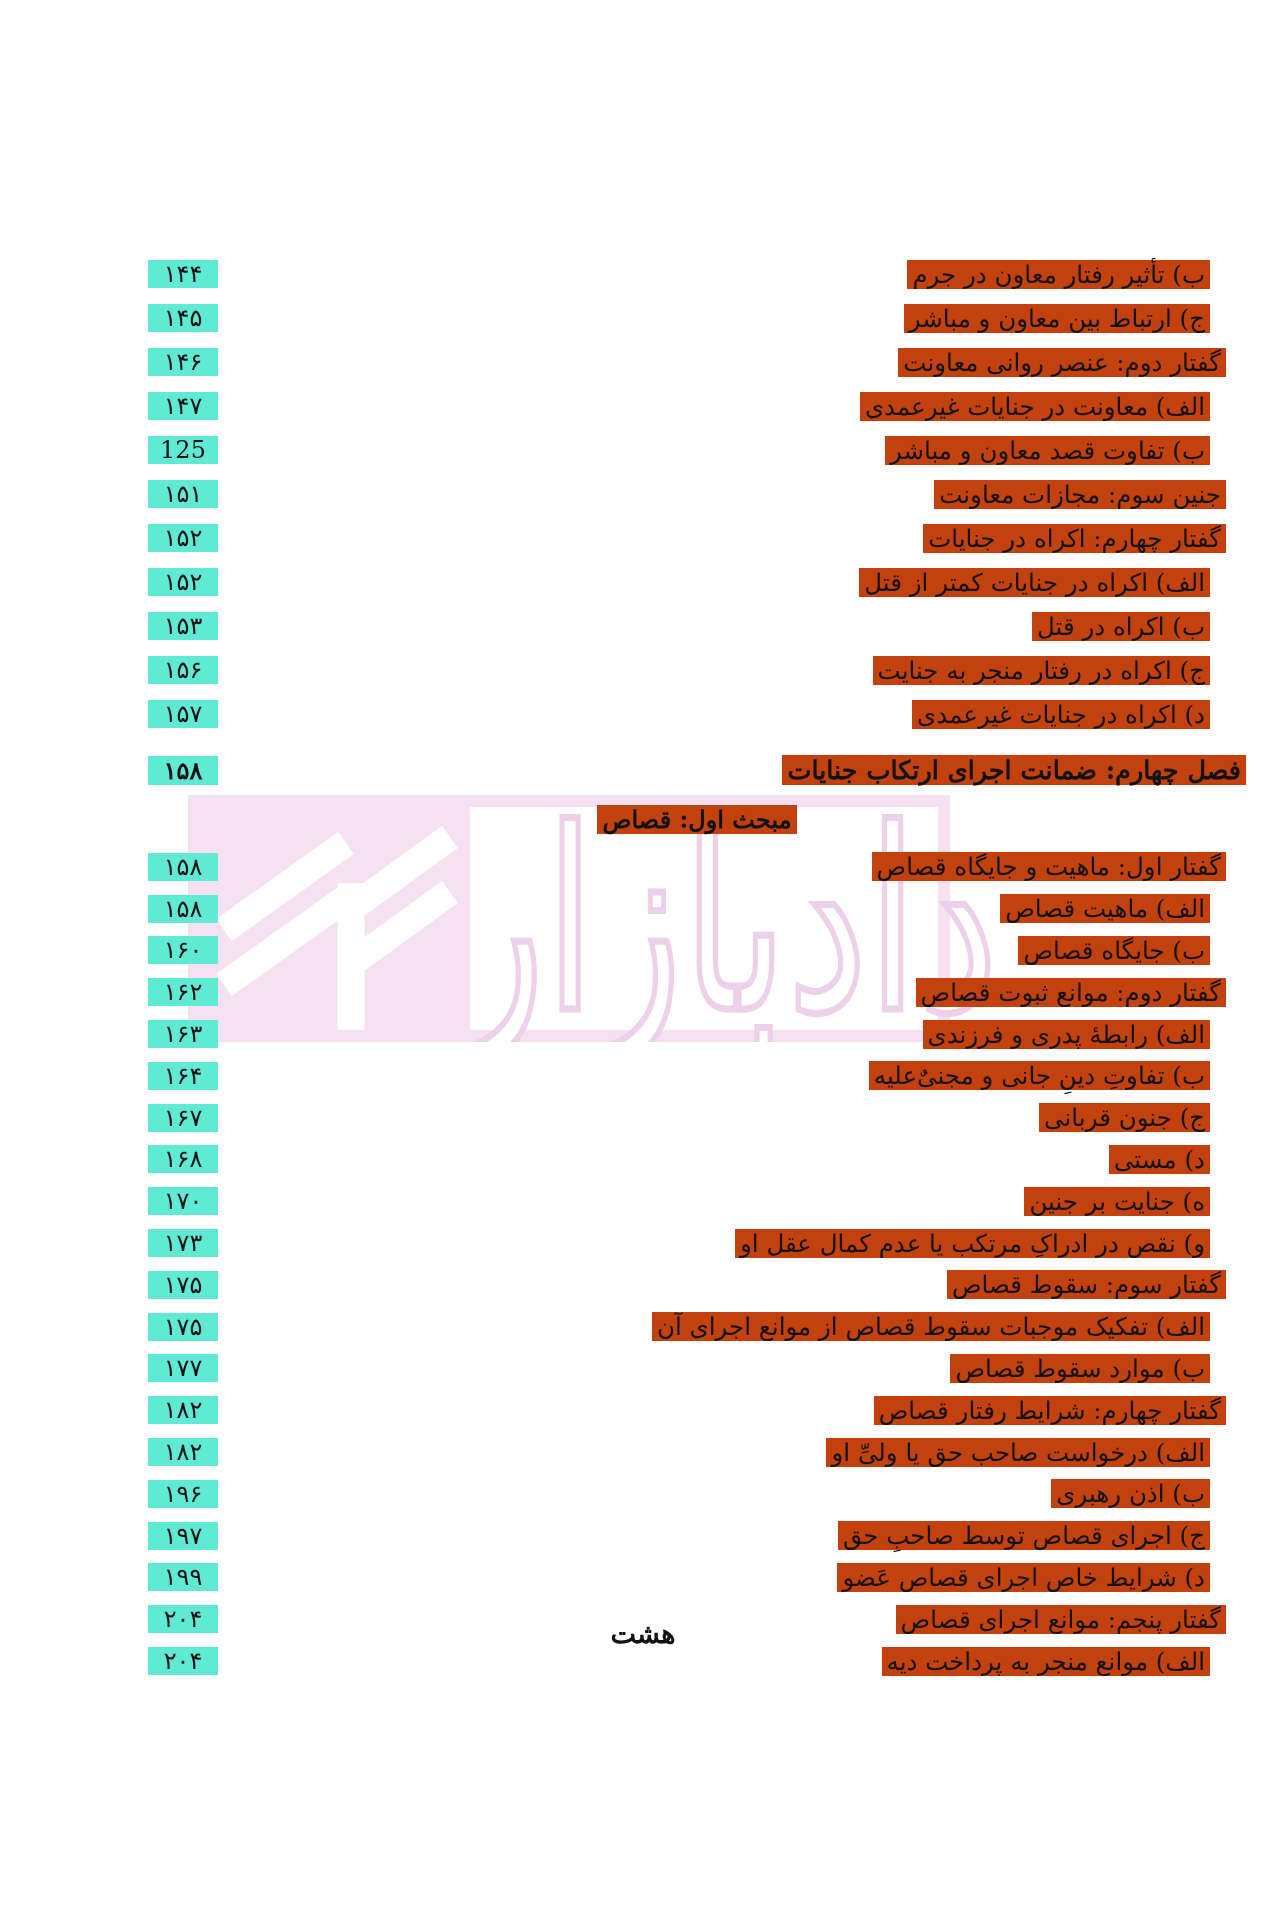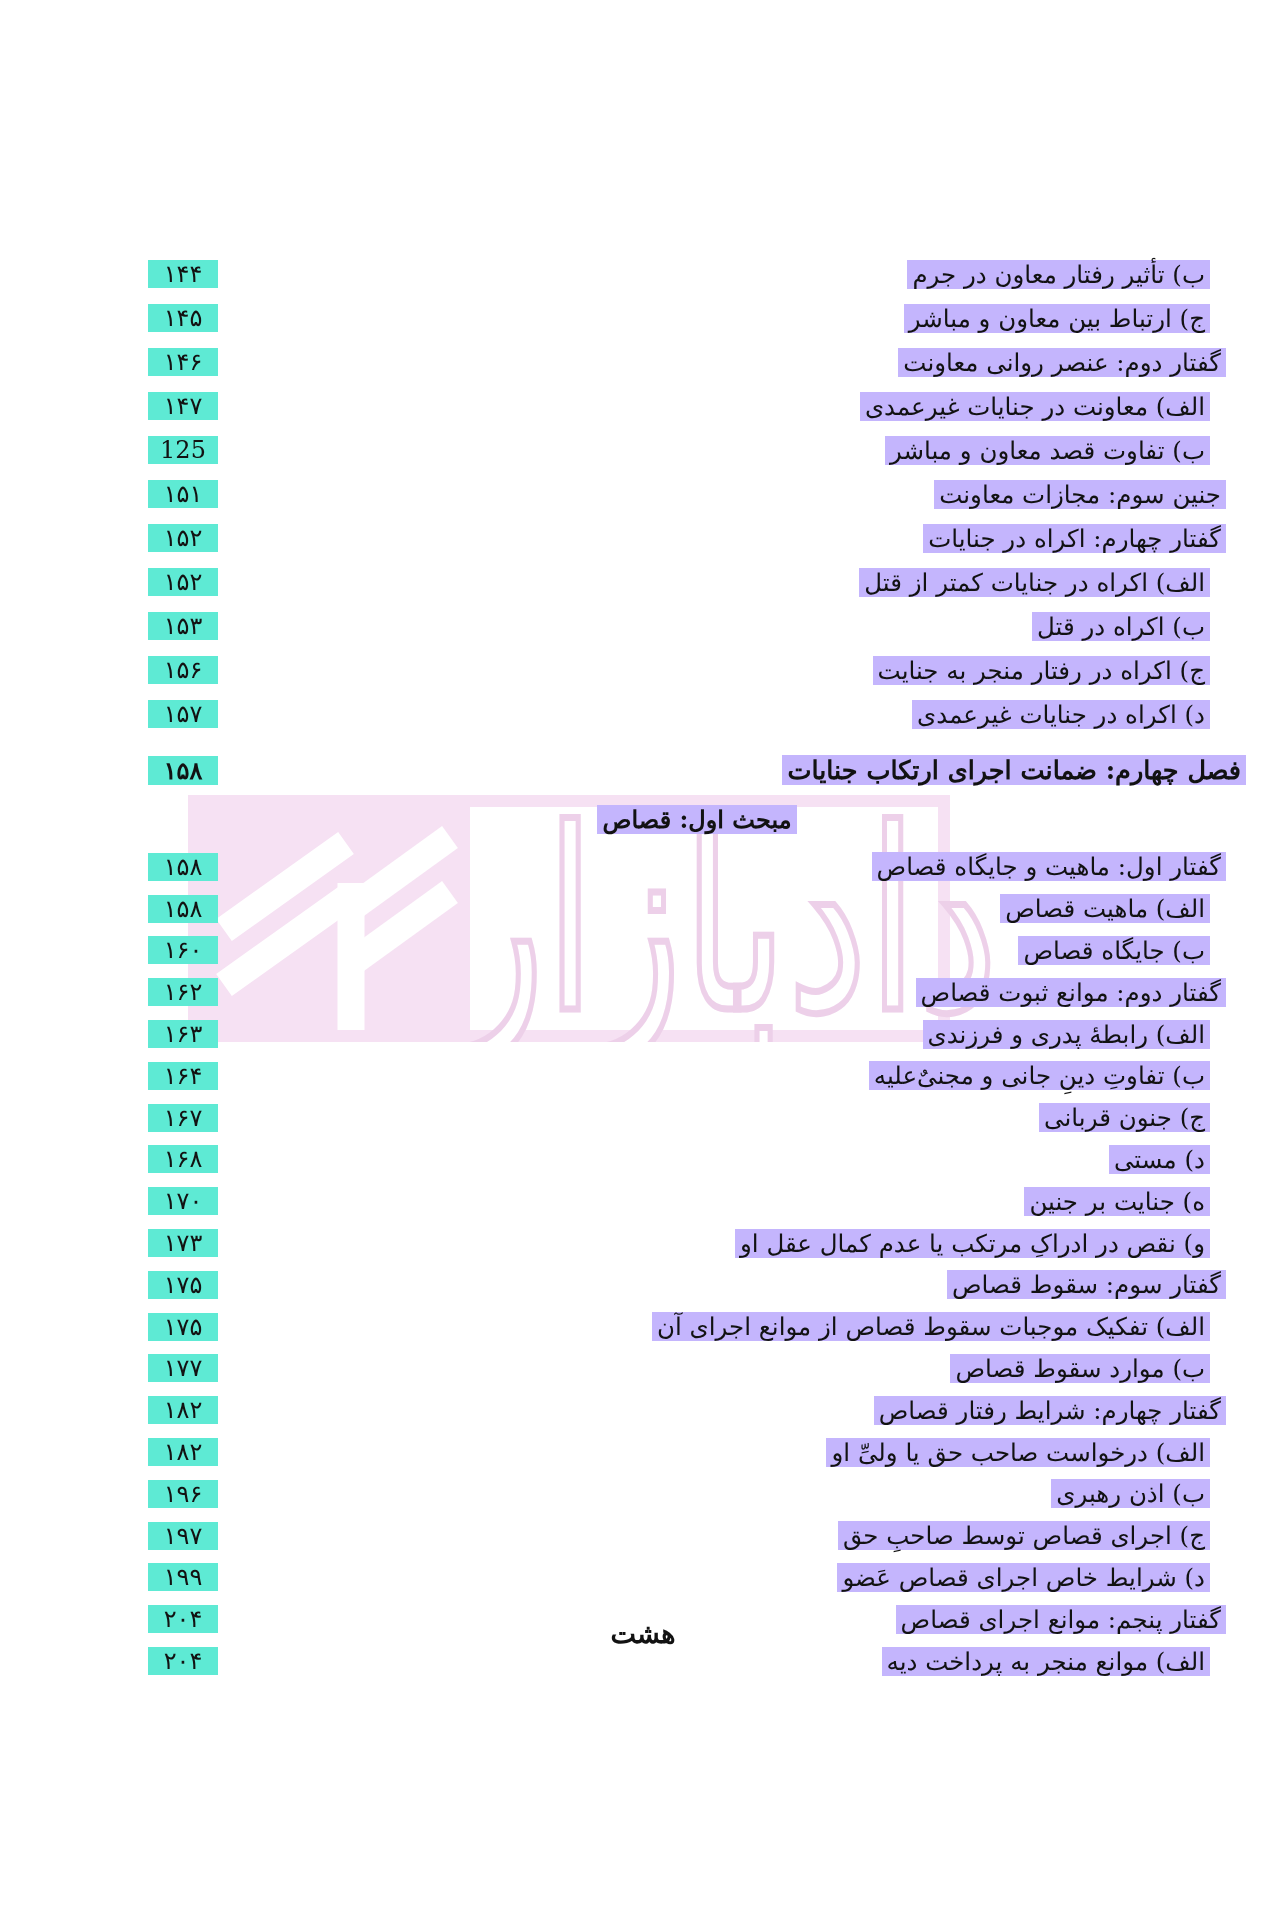--- a/index.html
+++ b/index.html
@@ -18,21 +18,21 @@
   .col-header.title{left:1072px;}
   .col-header.page{left:148px;}
 
   
   .watermark{position:absolute;left:188px;top:795px;width:830px;height:247px;z-index:0;}
 
   
   .rows{position:absolute;top:252px;right:40px;left:148px;z-index:1;}
   .row{display:flex;justify-content:space-between;align-items:center;height:44px;font-size:24.5px;white-space:nowrap;}
   .row.groupB{height:41.8px;}
-  .row .t{background:#c4b5fd;padding:0 5px;}
+  .row .t{background:#c2410c;padding:0 5px;}
   .row .p{background:#5eead4;min-width:62px;text-align:center;padding:0 4px;font-size:24px;}
   .row.main .t{margin-right:20px;}
   .row.sub .t{margin-right:36px;}
   .row.chapter{font-weight:bold;font-size:25.5px;margin-top:12px;}
   .row.subheading{justify-content:center;font-weight:bold;height:54px;font-size:24px;}
 
   .footer-label{
     position:absolute;top:1618px;left:0;width:100%;
     text-align:center;font-size:27px;font-weight:bold;z-index:1;
   }

